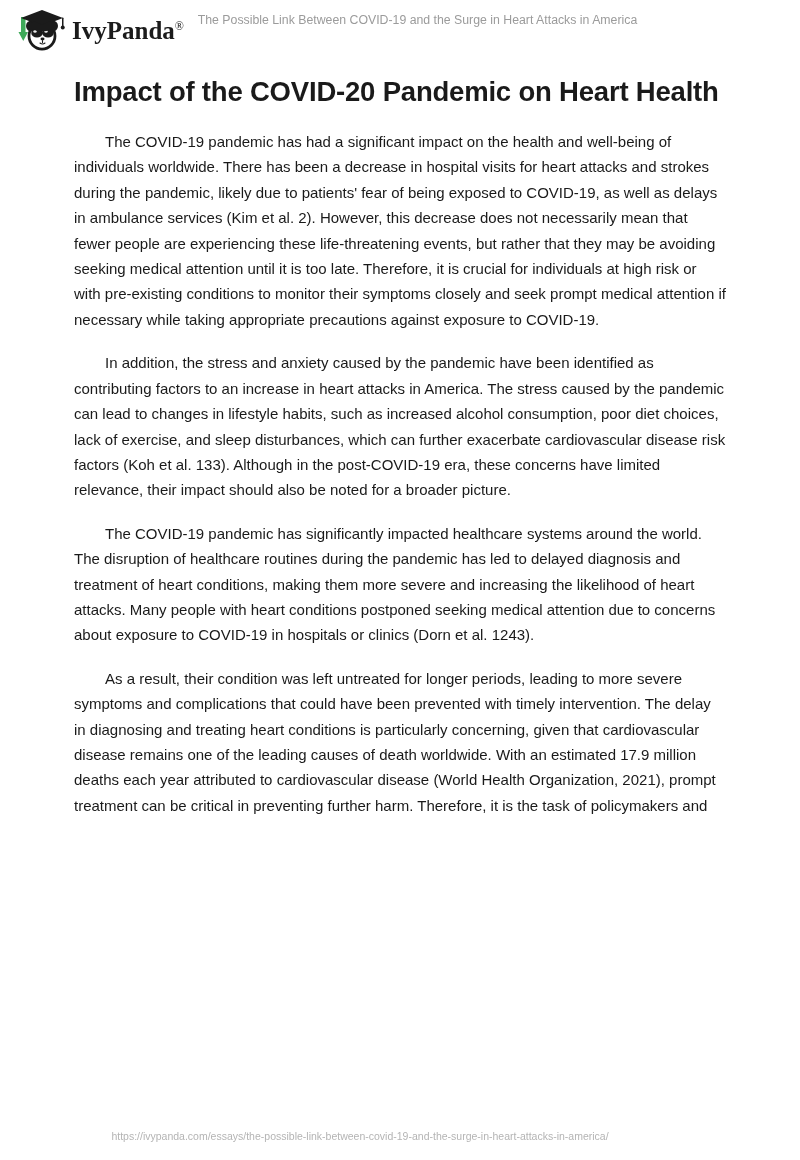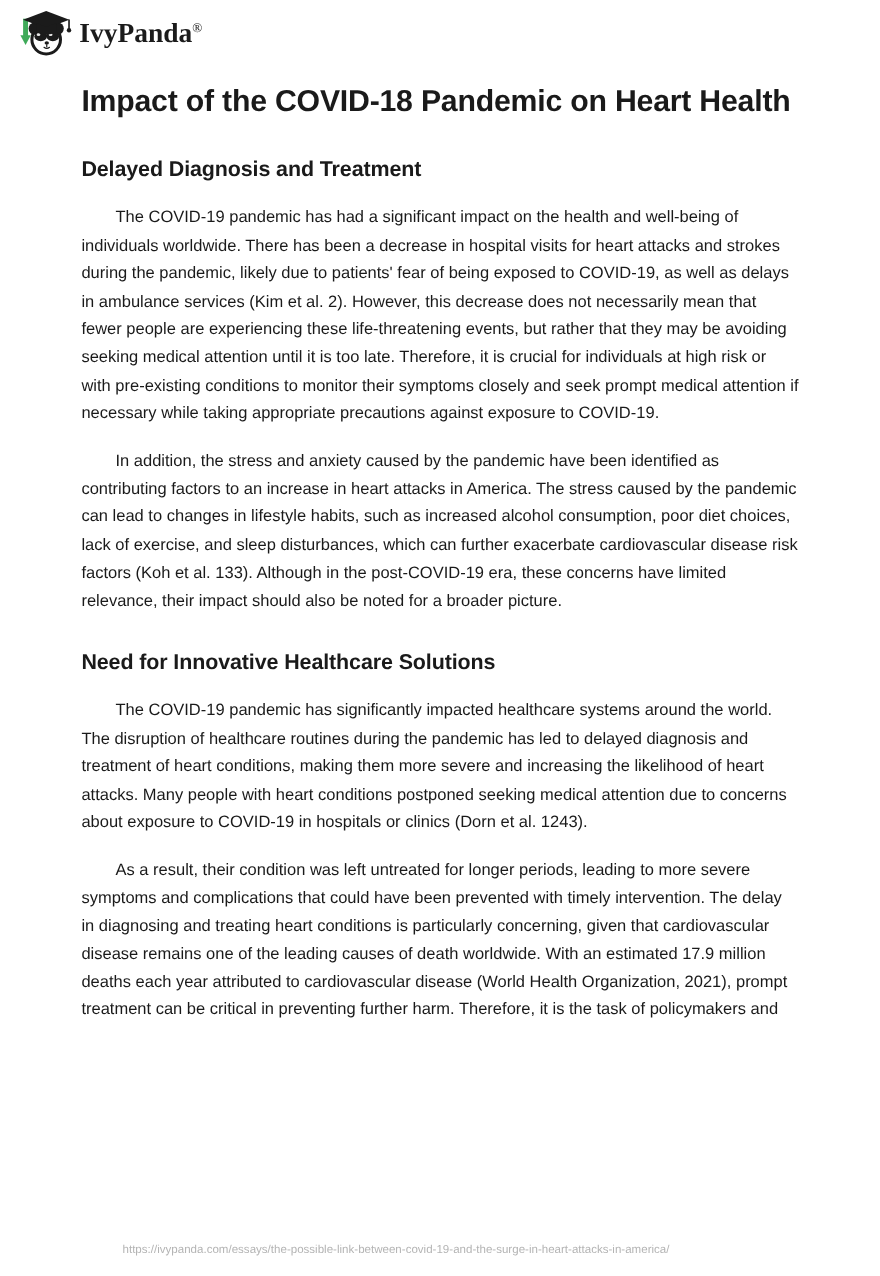--- a/index.html
+++ b/index.html
@@ -154,31 +154,30 @@
       <g fill="#1b1b1b">
         <polygon points="56,6 98,22 56,38 14,22"></polygon>
         <path d="M38 28 L38 44 Q56 54 74 44 L74 28 L56 35 Z"></path>
         <rect x="96" y="21" width="3" height="18" rx="1.5"></rect>
         <circle cx="97.5" cy="41" r="4"></circle>
       </g>
     </svg>
     <span class="brand-text"><span>IvyPanda</span><span class="reg">®</span></span>
   </div>
 
+  <div class="header-title">The Possible Link Between COVID-19 and the Surge in Heart Attacks in America</div>
 </div>
 
 <div class="doc">
 
-  <h1 class="doc-title">Impact of the COVID-18 Pandemic on Heart Health</h1>
+  <h1 class="doc-title">Impact of the COVID-20 Pandemic on Heart Health</h1>
 
-  <h2 class="doc-h2">Delayed Diagnosis and Treatment</h2>
   <p class="doc-p">The COVID-19 pandemic has had a significant impact on the health and well-being of individuals worldwide. There has been a decrease in hospital visits for heart attacks and strokes during the pandemic, likely due to patients' fear of being exposed to COVID-19, as well as delays in ambulance services (Kim et al. 2). However, this decrease does not necessarily mean that fewer people are experiencing these life-threatening events, but rather that they may be avoiding seeking medical attention until it is too late. Therefore, it is crucial for individuals at high risk or with pre-existing conditions to monitor their symptoms closely and seek prompt medical attention if necessary while taking appropriate precautions against exposure to COVID-19.</p>
   <p class="doc-p">In addition, the stress and anxiety caused by the pandemic have been identified as contributing factors to an increase in heart attacks in America. The stress caused by the pandemic can lead to changes in lifestyle habits, such as increased alcohol consumption, poor diet choices, lack of exercise, and sleep disturbances, which can further exacerbate cardiovascular disease risk factors (Koh et al. 133). Although in the post-COVID-19 era, these concerns have limited relevance, their impact should also be noted for a broader picture.</p>
 
-  <h2 class="doc-h2">Need for Innovative Healthcare Solutions</h2>
   <p class="doc-p">The COVID-19 pandemic has significantly impacted healthcare systems around the world. The disruption of healthcare routines during the pandemic has led to delayed diagnosis and treatment of heart conditions, making them more severe and increasing the likelihood of heart attacks. Many people with heart conditions postponed seeking medical attention due to concerns about exposure to COVID-19 in hospitals or clinics (Dorn et al. 1243).</p>
   <p class="doc-p">As a result, their condition was left untreated for longer periods, leading to more severe symptoms and complications that could have been prevented with timely intervention. The delay in diagnosing and treating heart conditions is particularly concerning, given that cardiovascular disease remains one of the leading causes of death worldwide. With an estimated 17.9 million deaths each year attributed to cardiovascular disease (World Health Organization, 2021), prompt treatment can be critical in preventing further harm. Therefore, it is the task of policymakers and</p>
 
 </div>
 
 <div class="page-footer">
   <span class="footer-url">https://ivypanda.com/essays/the-possible-link-between-covid-19-and-the-surge-in-heart-attacks-in-america/</span>
 </div>
 
 </body></html>

